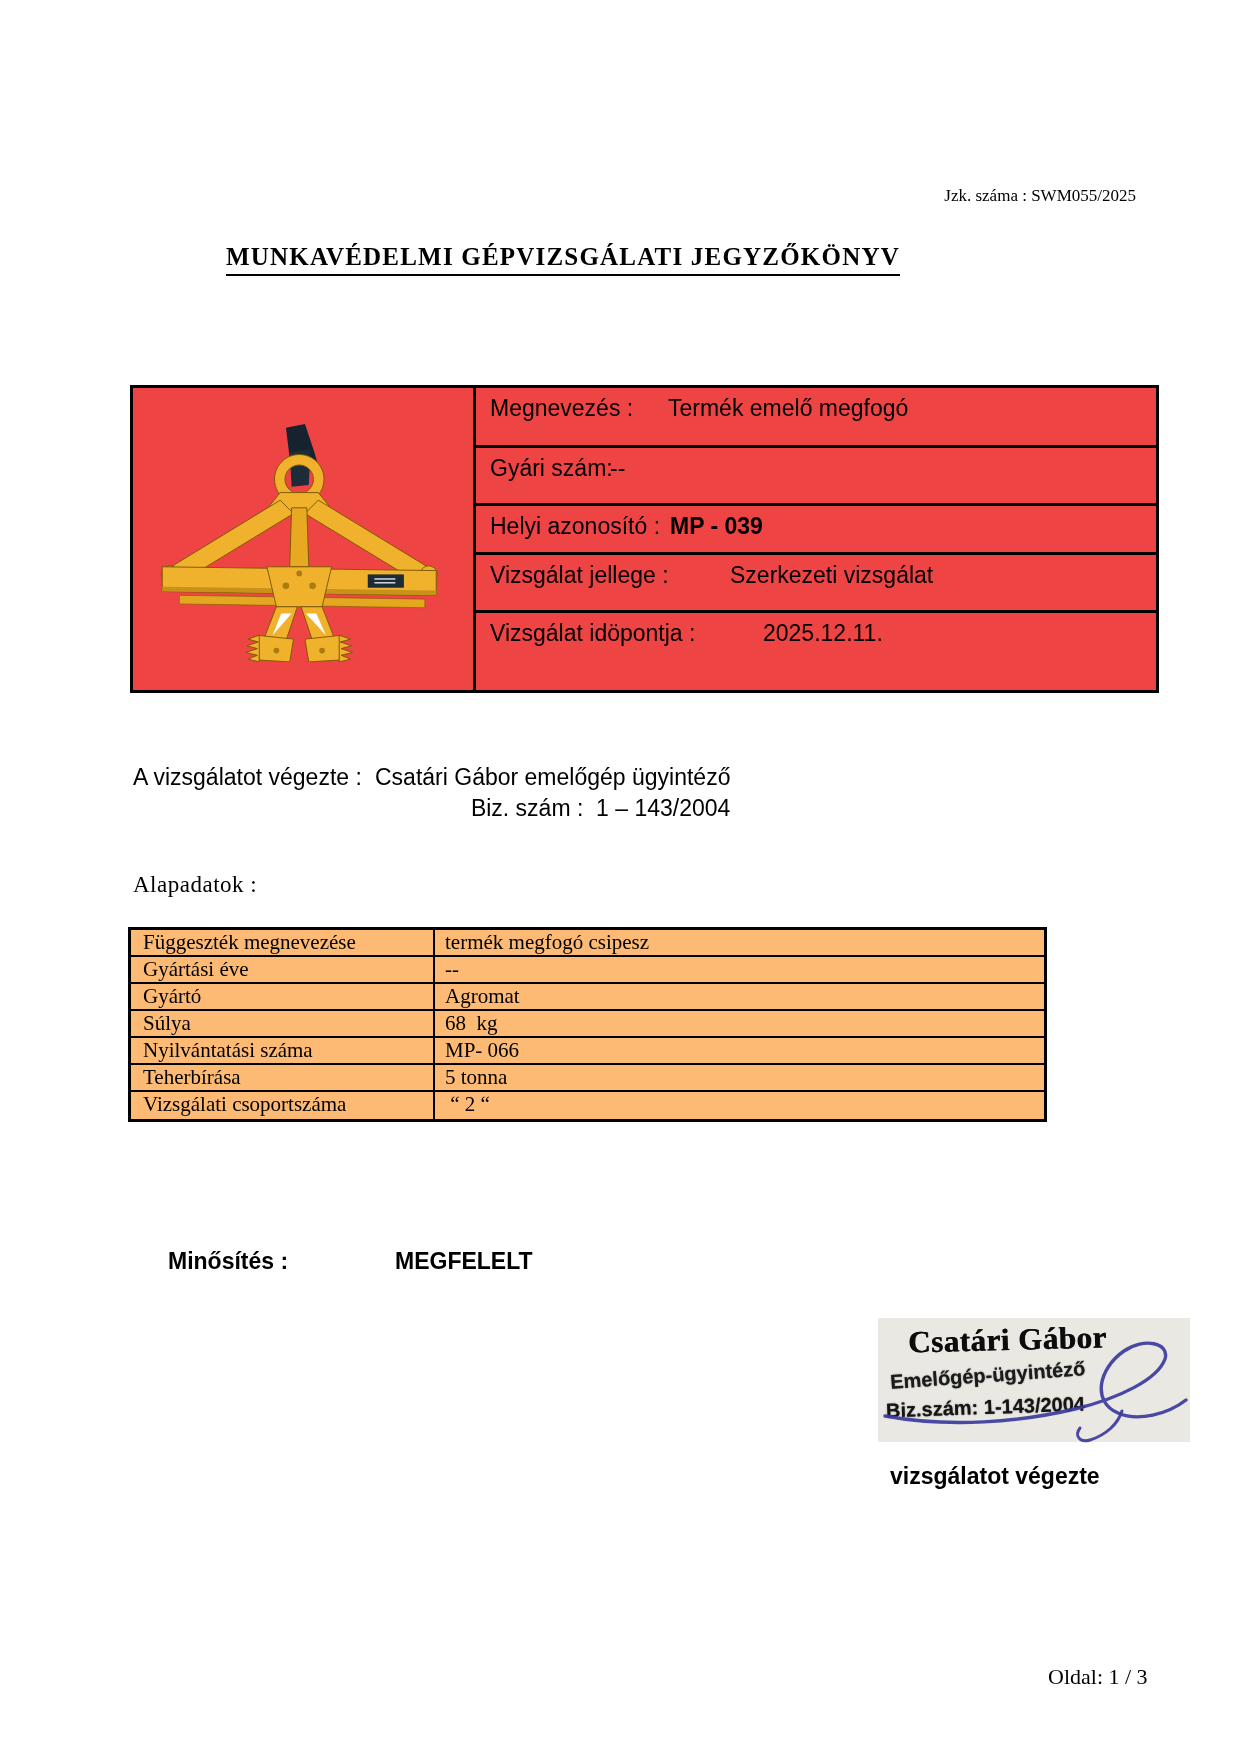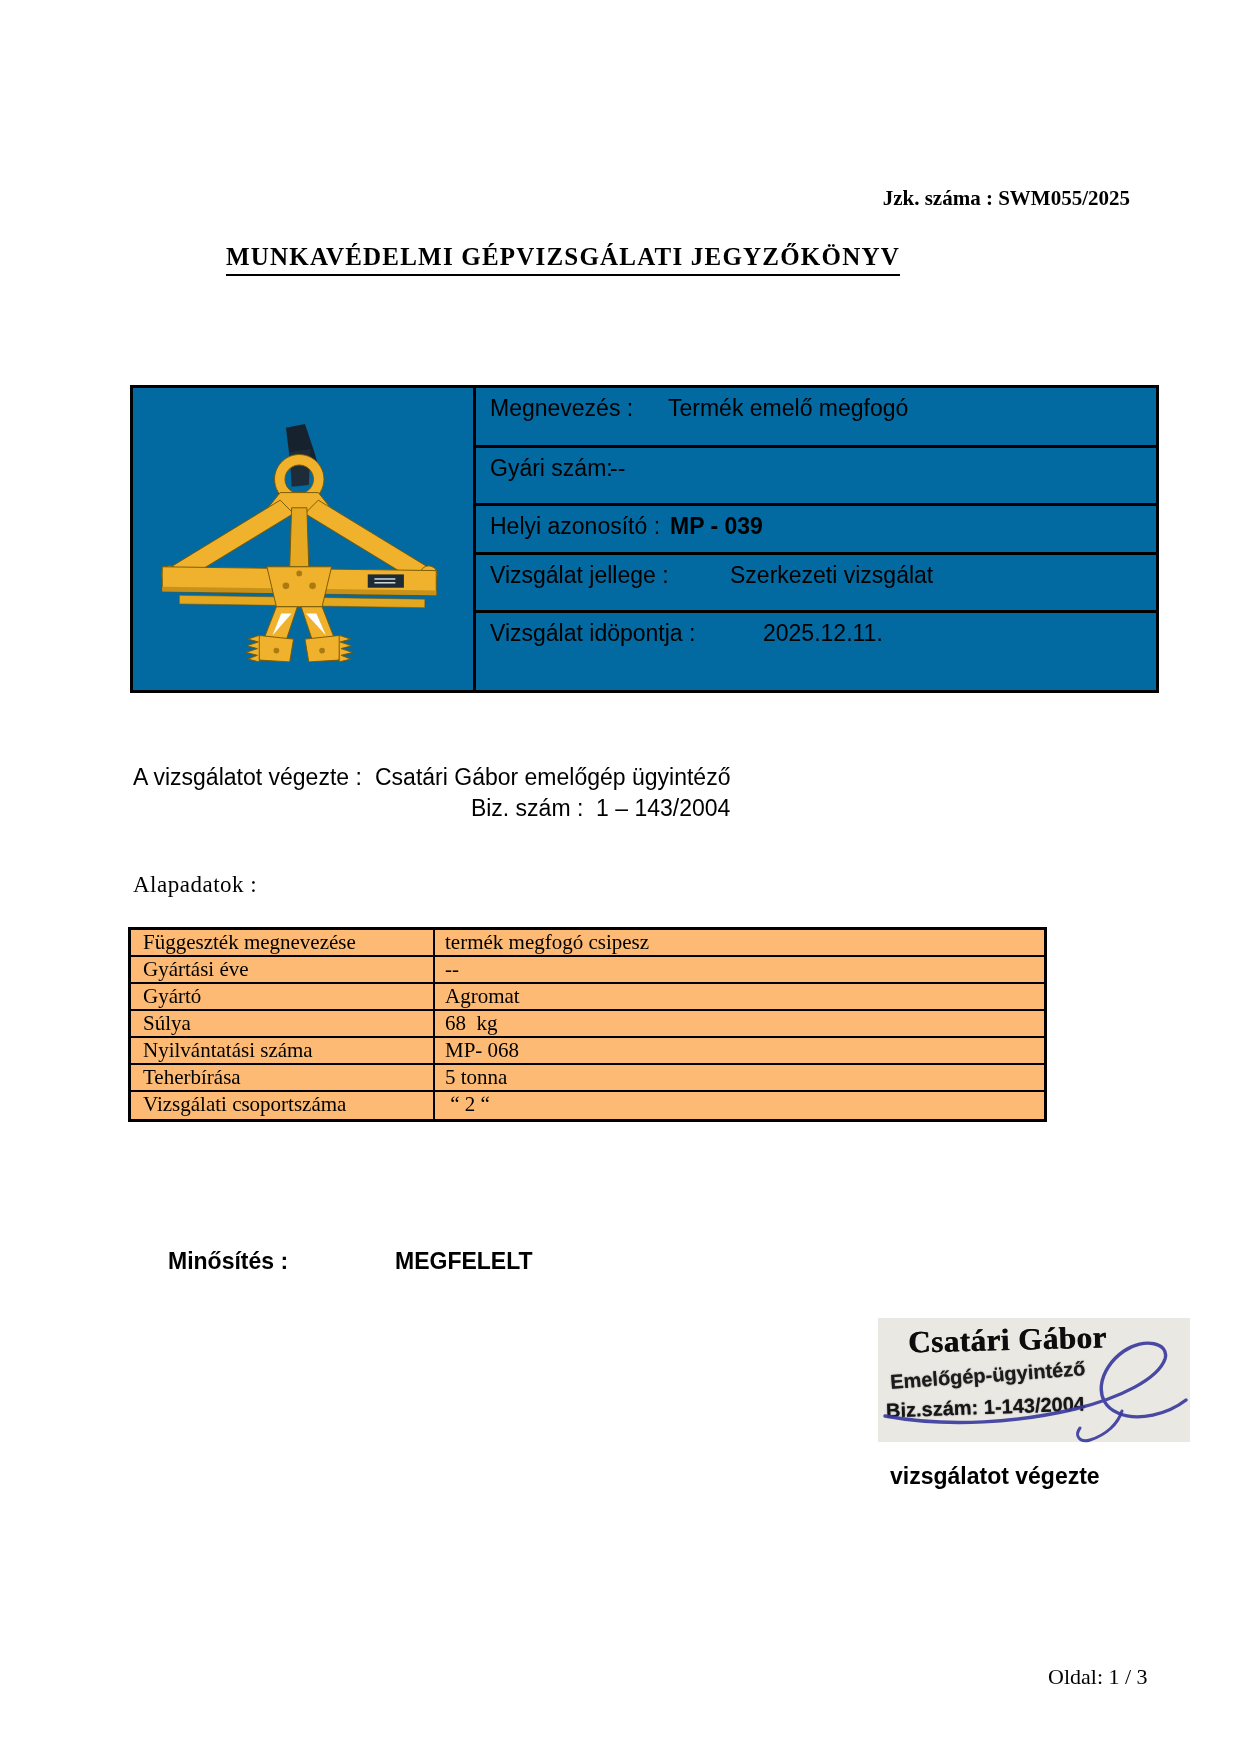--- a/index.html
+++ b/index.html
@@ -5,31 +5,31 @@
   html,body{margin:0;padding:0;}
   body{
     width:1240px;height:1754px;
     background:#ffffff;color:#000;
     font-family:"Liberation Sans", sans-serif;
     position:relative;overflow:hidden;
   }
   .serif{font-family:"Liberation Serif", serif;}
 
   
-  #doc-number{position:absolute;top:186px;right:110px;font-size:21px;font-weight:bold;}
+  #doc-number{position:absolute;top:186px;right:104px;font-size:17px;}
   #doc-title{
     position:absolute;left:226px;top:243px;
     font-size:25px;font-weight:bold;letter-spacing:1.2px;
     border-bottom:2px solid #000;padding-bottom:3px;white-space:nowrap;
   }
 
   
   #machine-table{
     position:absolute;left:130px;top:385px;width:1029px;height:308px;
-    border:3px solid #000;box-sizing:border-box;display:flex;background:#0369a1;
+    border:3px solid #000;box-sizing:border-box;display:flex;background:#ef4444;
   }
   #photo-cell{width:343px;border-right:3px solid #000;box-sizing:border-box;position:relative;}
   #machine-photo{position:absolute;left:14px;top:36px;}
   #data-cell{flex:1;display:flex;flex-direction:column;}
   .mt-row{box-sizing:border-box;border-bottom:3px solid #000;padding:7px 0 0 14px;font-size:23px;white-space:nowrap;}
   .mt-row:last-child{border-bottom:none;flex:1;}
   .r1{height:60px}.r2{height:58px}.r3{height:49px}.r4{height:58px}
   .mt-label{display:inline-block;}
   .lw1{width:178px}.lw2{width:120px}.lw3{width:180px}.lw4{width:240px}.lw5{width:273px}
   .mt-value{white-space:pre;}
@@ -166,21 +166,21 @@
   <div class="at-row">
     <div class="at-label">Gyártó</div>
     <div class="at-value">Agromat</div>
   </div>
   <div class="at-row">
     <div class="at-label">Súlya</div>
     <div class="at-value">68  kg</div>
   </div>
   <div class="at-row">
     <div class="at-label">Nyilvántatási száma</div>
-    <div class="at-value">MP- 068</div>
+    <div class="at-value">MP- 066</div>
   </div>
   <div class="at-row">
     <div class="at-label">Teherbírása</div>
     <div class="at-value">5 tonna</div>
   </div>
   <div class="at-row">
     <div class="at-label">Vizsgálati csoportszáma</div>
     <div class="at-value"> “ 2 “</div>
   </div>
 </div>

